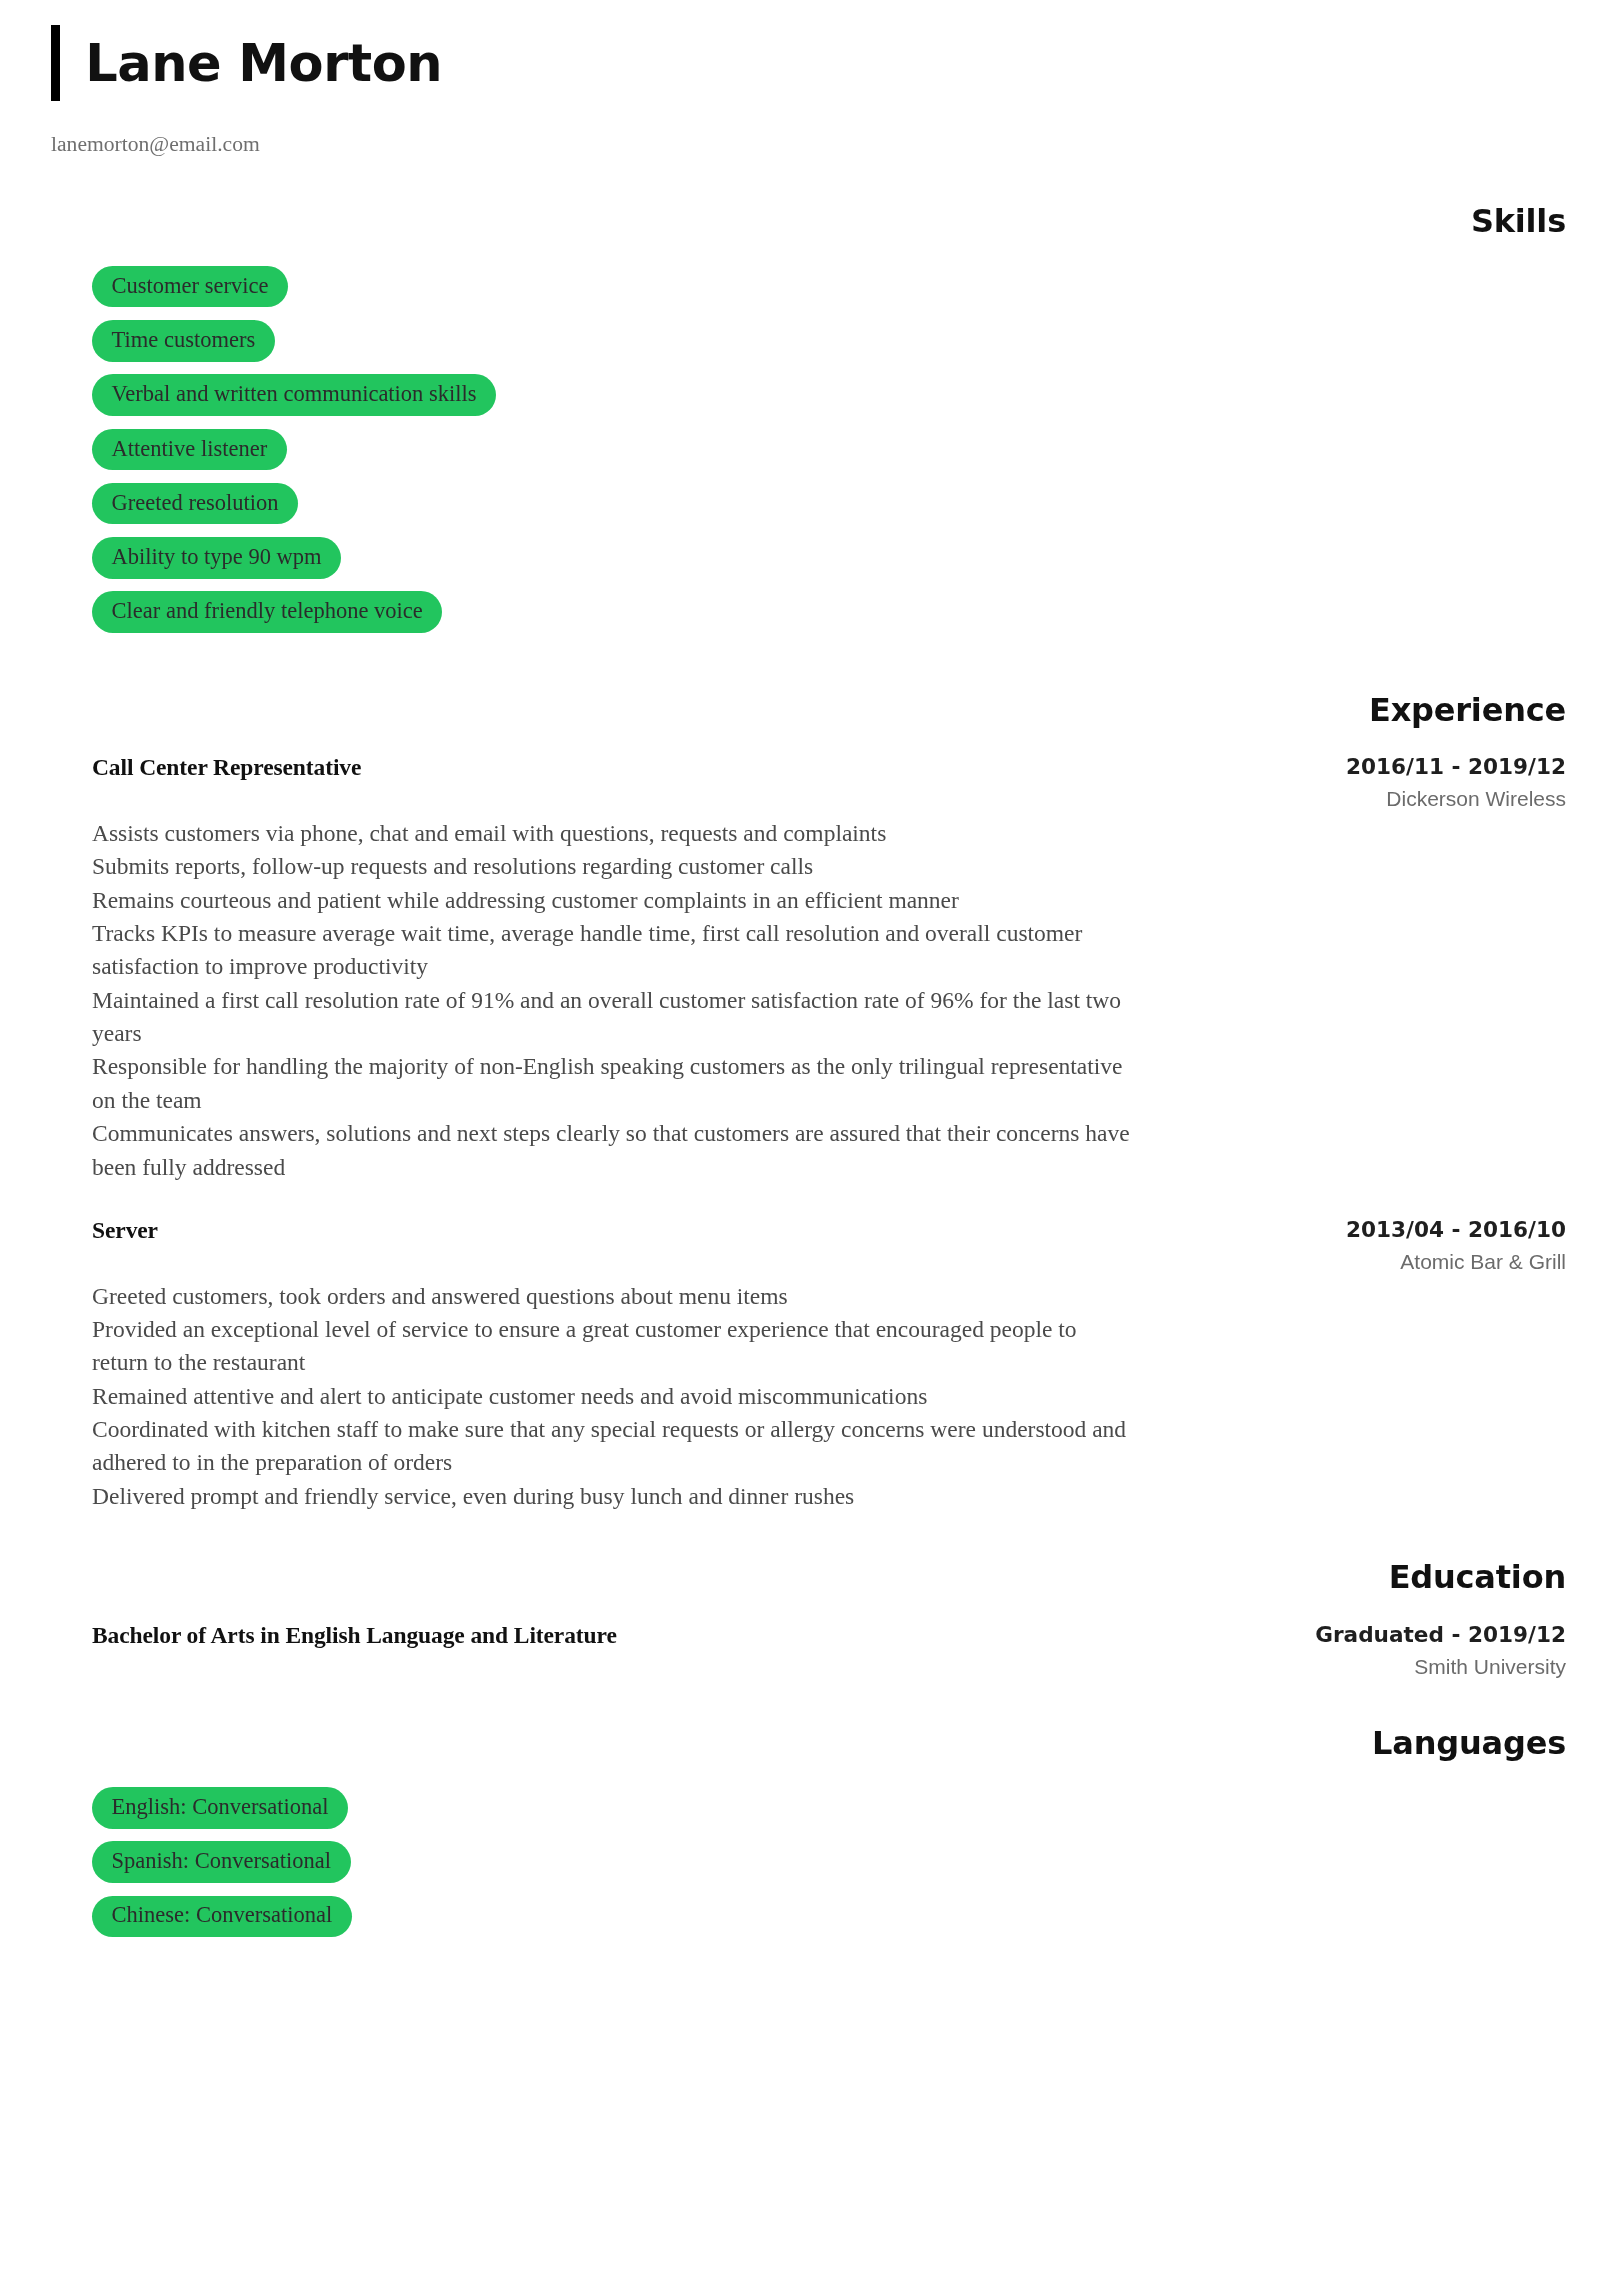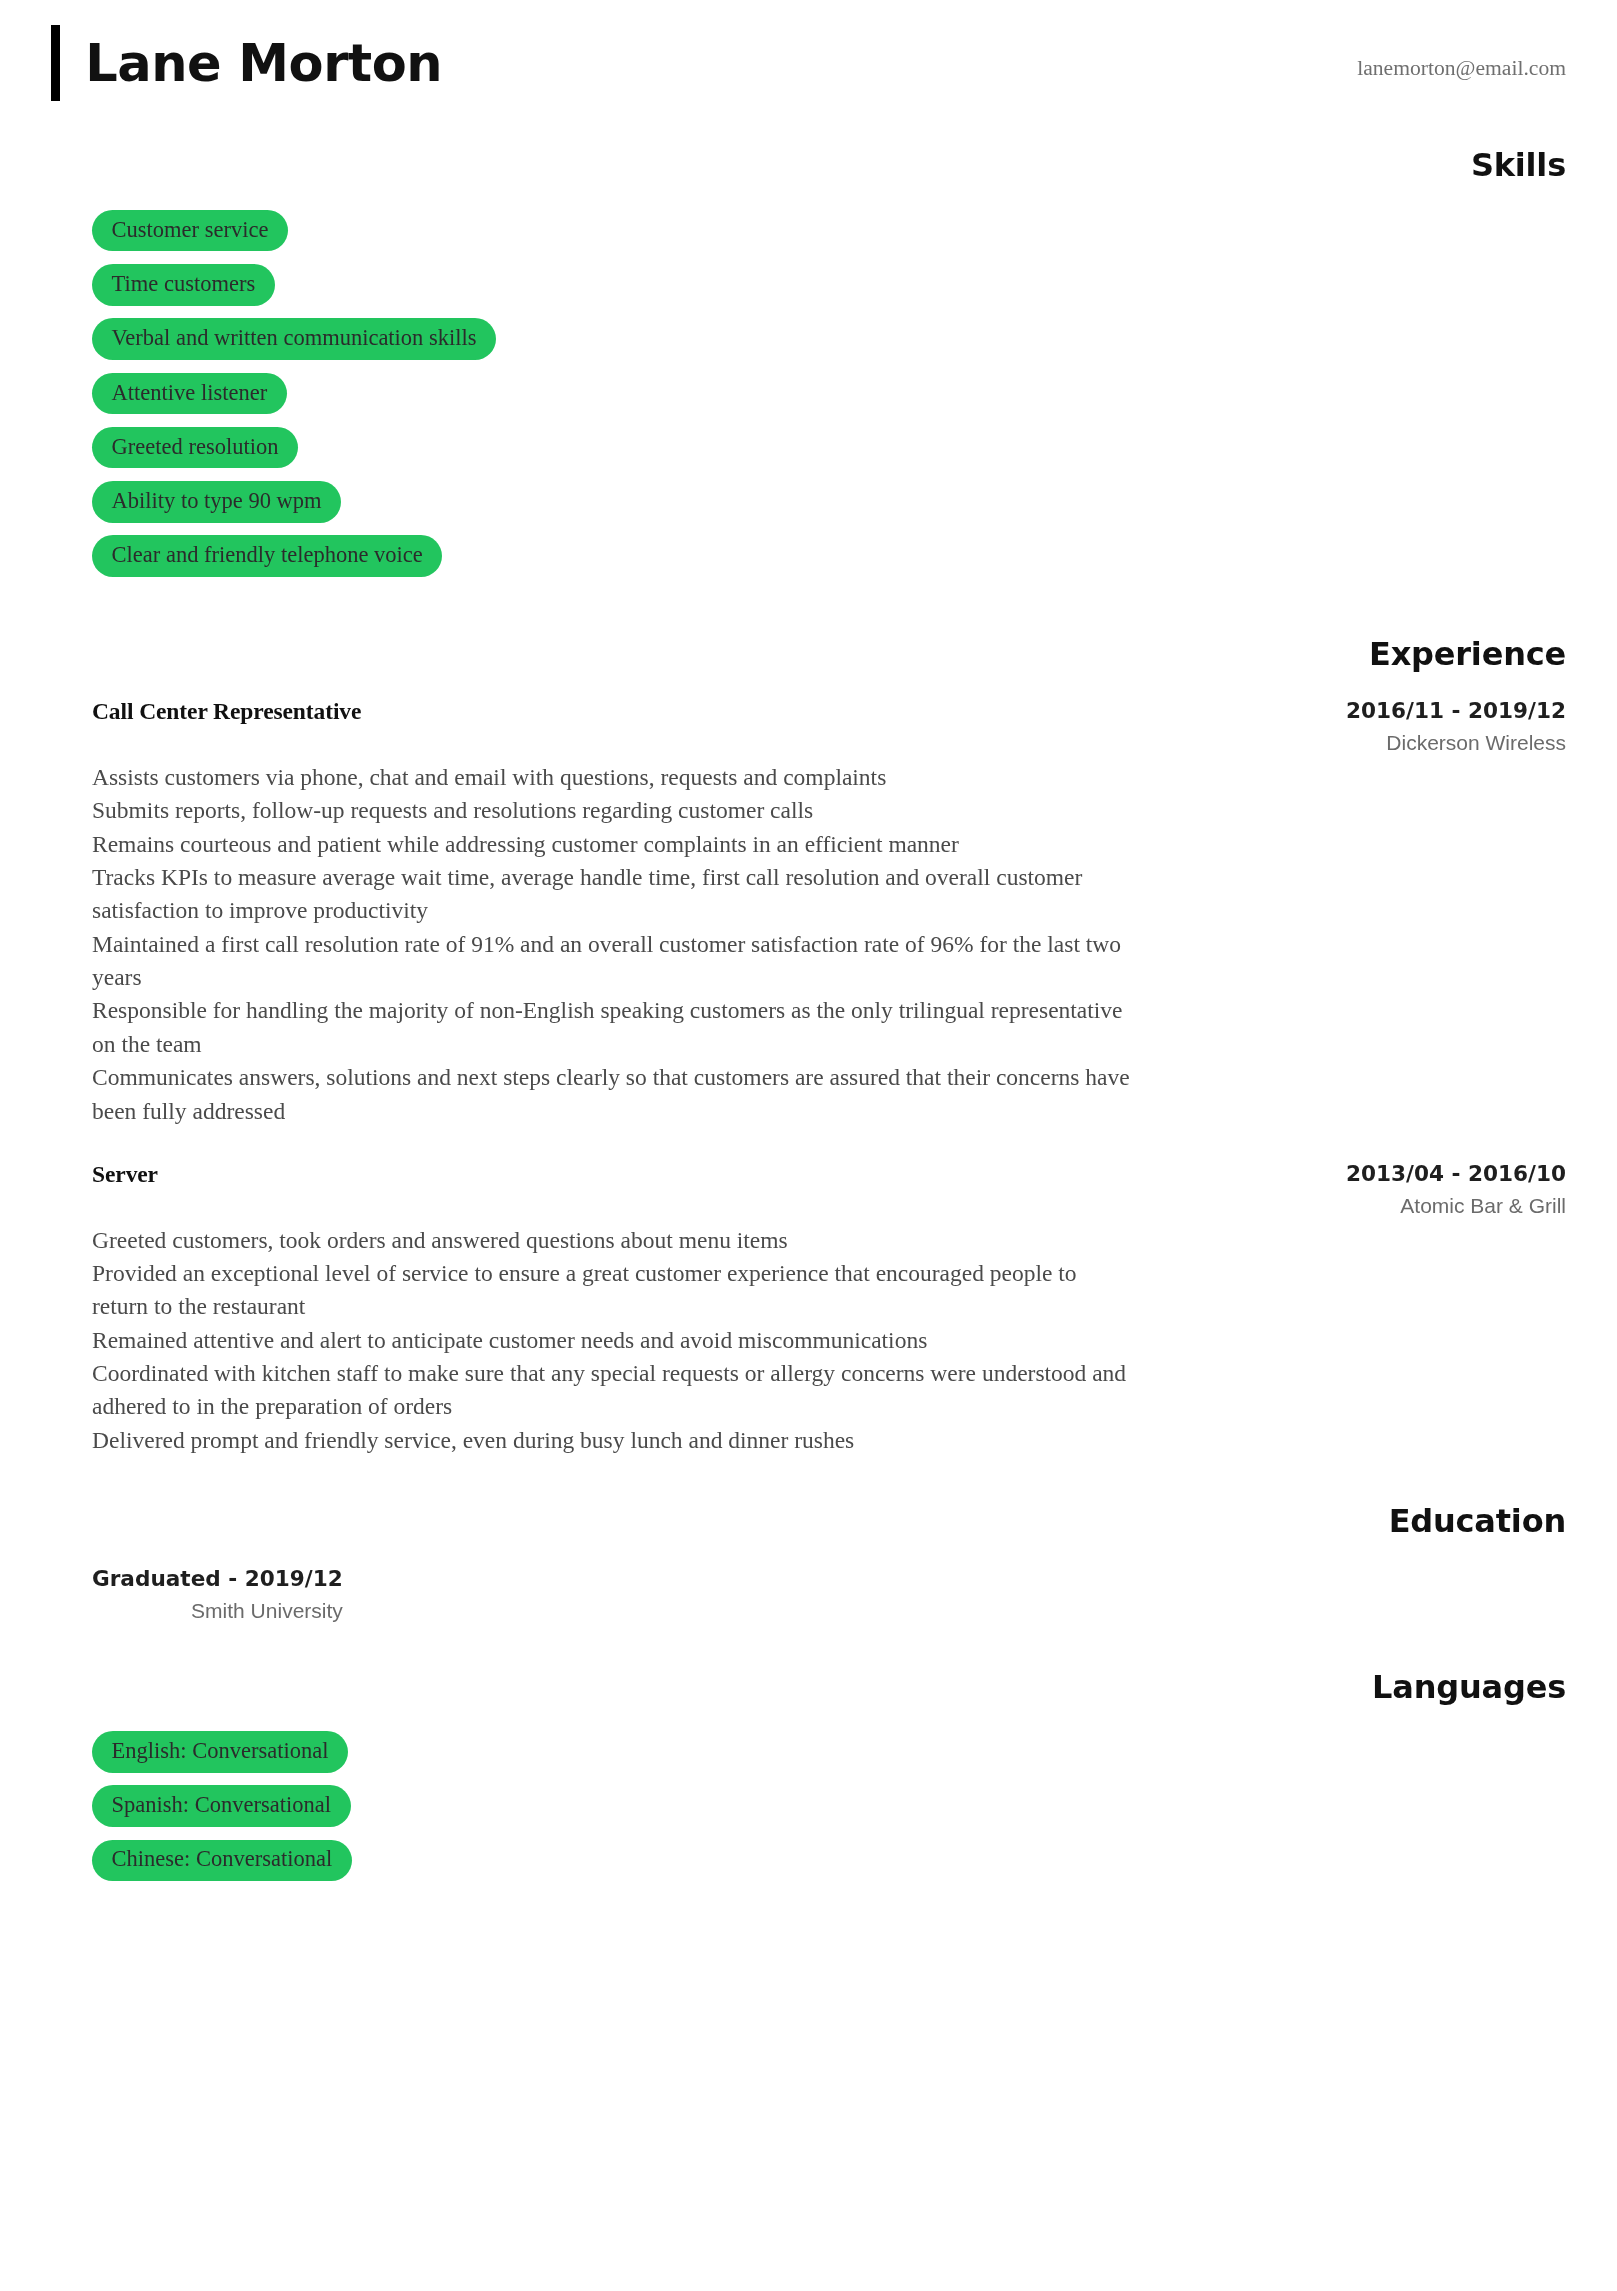--- a/index.html
+++ b/index.html
@@ -21,20 +21,21 @@
     padding: 17.6px 51px 59px 51px;
     position: relative;
   }
 
   
   .header {
     display: flex;
     align-items: flex-start;
     justify-content: space-between;
     padding-top: 7.8px;
+    flex-direction: column;
   }
   .name-wrap {
     display: flex;
     align-items: center;
   }
   .name-bar {
     width: 8.8px;
     height: 76px;
     background: #000000;
     margin-right: 25.5px;
@@ -209,20 +210,21 @@
         <p class="bullet">Coordinated with kitchen staff to make sure that any special requests or allergy concerns were understood and adhered to in the preparation of orders</p>
         <p class="bullet">Delivered prompt and friendly service, even during busy lunch and dinner rushes</p>
       </div>
     </div>
   </div>
 
   <div class="section">
     <h2 class="section-title">Education</h2>
     <div class="entry education">
       <div class="entry-head">
+        <div class="entry-title">Bachelor of Arts in English Language and Literature</div>
         <div class="entry-meta">
           <div class="entry-dates">Graduated - 2019/12</div>
           <div class="entry-org">Smith University</div>
         </div>
       </div>
     </div>
   </div>
 
   <div class="section languages">
     <h2 class="section-title">Languages</h2>

